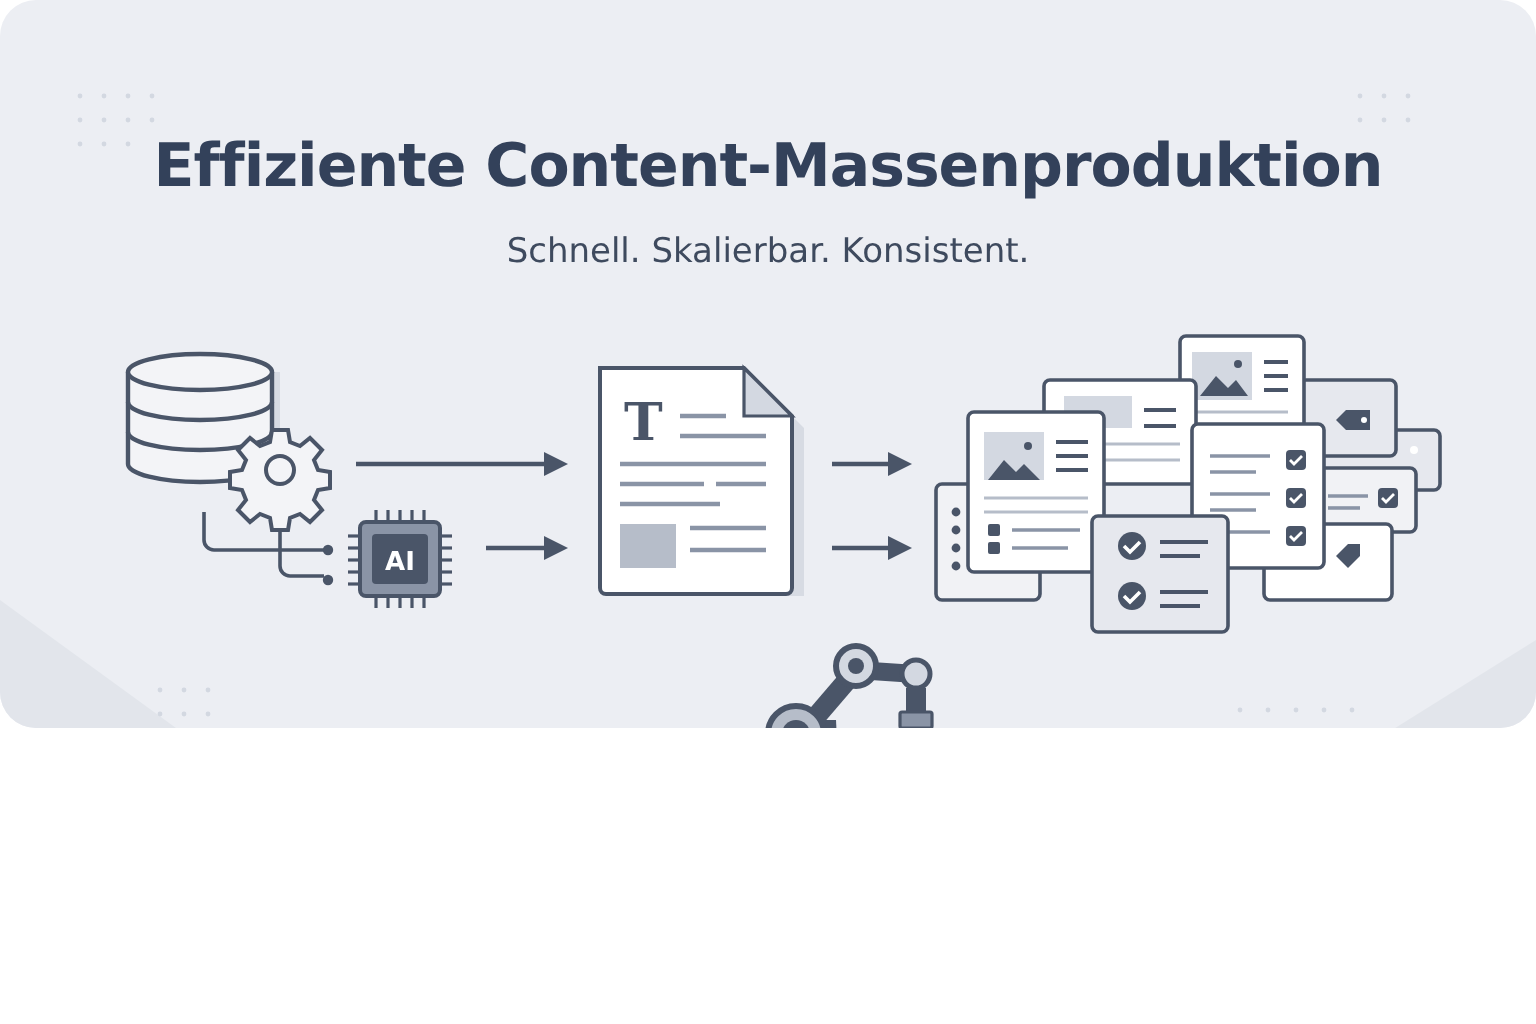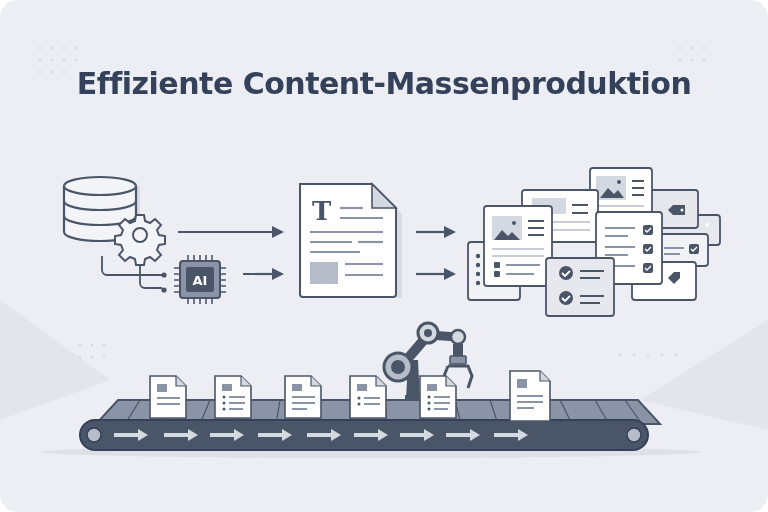--- a/index.html
+++ b/index.html
@@ -1,26 +1,27 @@
 <!DOCTYPE html>
 <html><head>
 <meta charset="utf-8">
 <style>
   html,body{margin:0;padding:0;}
   body{width:768px;height:512px;overflow:hidden;background:#ffffff;font-family:"DejaVu Sans",sans-serif;}
-  .canvas{position:relative;width:768px;height:512px;background:#eceef3;border-radius:18px;overflow:hidden;}
+  .canvas{position:relative;width:768px;height:364px;background:#eceef3;border-radius:18px;overflow:hidden;}
   .title{position:absolute;left:0;right:0;top:66px;text-align:center;font-size:30px;font-weight:bold;color:#33415a;letter-spacing:-0.5px;}
   .subtitle{position:absolute;left:0;right:0;top:116px;text-align:center;font-size:17px;color:#3e4a5e;}
   svg{position:absolute;left:0;top:0;}
 </style>
 </head>
 <body>
 
 <div class="canvas">
   <div class="title">Effiziente Content-Massenproduktion</div>
+  <div class="subtitle">Schnell. Skalierbar. Konsistent.</div>
 
   <svg width="768" height="512" viewBox="0 0 768 512">
 
     <polygon points="0,300 110,380 0,420" fill="#e2e5eb"></polygon>
     <polygon points="768,320 640,400 768,430" fill="#e2e5eb"></polygon>
 
     <g fill="#d3d8e1">
       <circle cx="40" cy="48" r="1.2"></circle>
         <circle cx="52" cy="48" r="1.2"></circle>
         <circle cx="64" cy="48" r="1.2"></circle>

